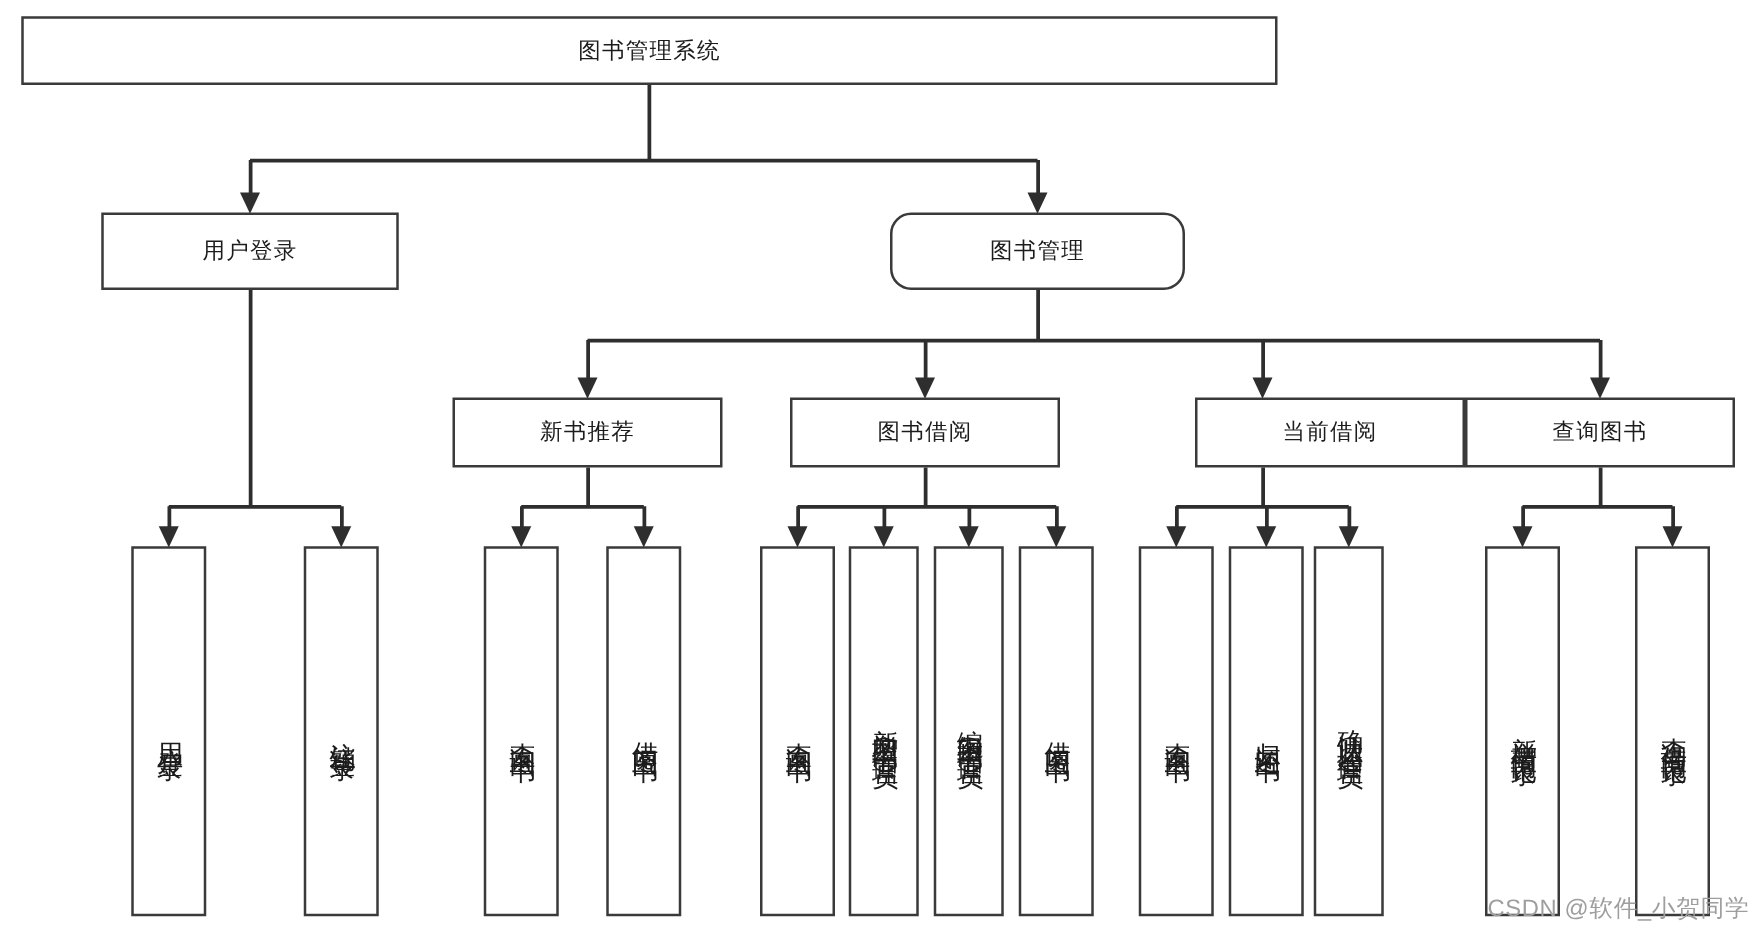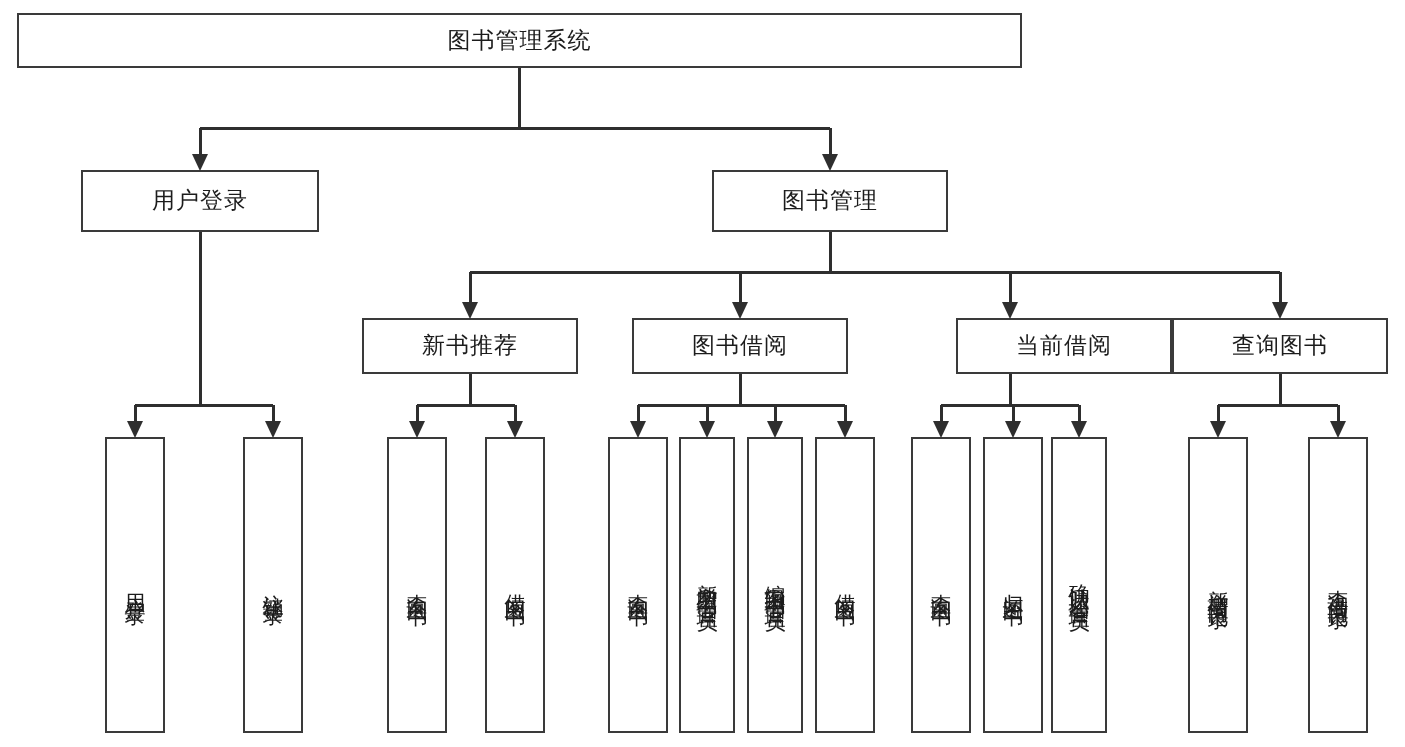--- a/index.html
+++ b/index.html
@@ -24,21 +24,21 @@
     position: absolute;
     box-sizing: border-box;
     background: #ffffff;
     border: 2px solid #3a3a3a;
     display: flex;
     align-items: center;
     justify-content: center;
     color: #1c1c1c;
   }
   .node.horiz {
-    font-size: 23px;
+    font-size: 18px;
     letter-spacing: 1px;
     line-height: 1.2;
     text-align: right;
   }
   .node.vert {
     writing-mode: vertical-rl;
     text-orientation: upright;
     font-size: 21px;
     letter-spacing: 4px;
     line-height: 1.15;
@@ -82,21 +82,21 @@
 
 <div id="canvas">
 
   <div class="node horiz" id="node-root" style="left: 17px; top: 13px; width: 1005px; height: 55px;">
     <span>图书管理系统</span>
   </div>
 
   <div class="node horiz" id="node-l2-0" style="left: 81px; top: 170px; width: 238px; height: 62px;">
     <span>用户登录</span>
   </div>
-  <div class="node horiz" id="node-l2-1" style="left: 712px; top: 170px; width: 236px; height: 62px;">
+  <div class="node horiz" id="node-l2-1" style="left: 712px; top: 170px; width: 236px; height: 62px; border-radius: 17px;">
     <span>图书管理</span>
   </div>
 
   <div class="node horiz" id="node-l3-1" style="left: 632px; top: 318px; width: 216px; height: 56px;">
     <span>图书借阅</span>
   </div>
   <div class="node horiz" id="node-l3-0" style="left: 362px; top: 318px; width: 216px; height: 56px;">
     <span>新书推荐</span>
   </div>
   <div class="node horiz" id="node-l3-2" style="left: 956px; top: 318px; width: 216px; height: 56px;">
@@ -194,14 +194,15 @@
       <div class="edge v" style="left: 1077.5px; top: 405px; height: 17px;"></div>
       <div class="arrow" style="left: 1071px; top: 421px;"></div>
       <div class="edge v" style="left: 1278.5px; top: 374px; height: 31px;"></div>
       <div class="edge h" style="left: 1218px; top: 403.5px; width: 120px;"></div>
       <div class="edge v" style="left: 1216.5px; top: 405px; height: 17px;"></div>
       <div class="arrow" style="left: 1210px; top: 421px;"></div>
       <div class="edge v" style="left: 1336.5px; top: 405px; height: 17px;"></div>
       <div class="arrow" style="left: 1330px; top: 421px;"></div>
     </div>
 
+  <div id="watermark" style="left: 1190px; top: 714px;">CSDN @软件_小贺同学</div>
 
 </div>
 
 </body></html>

